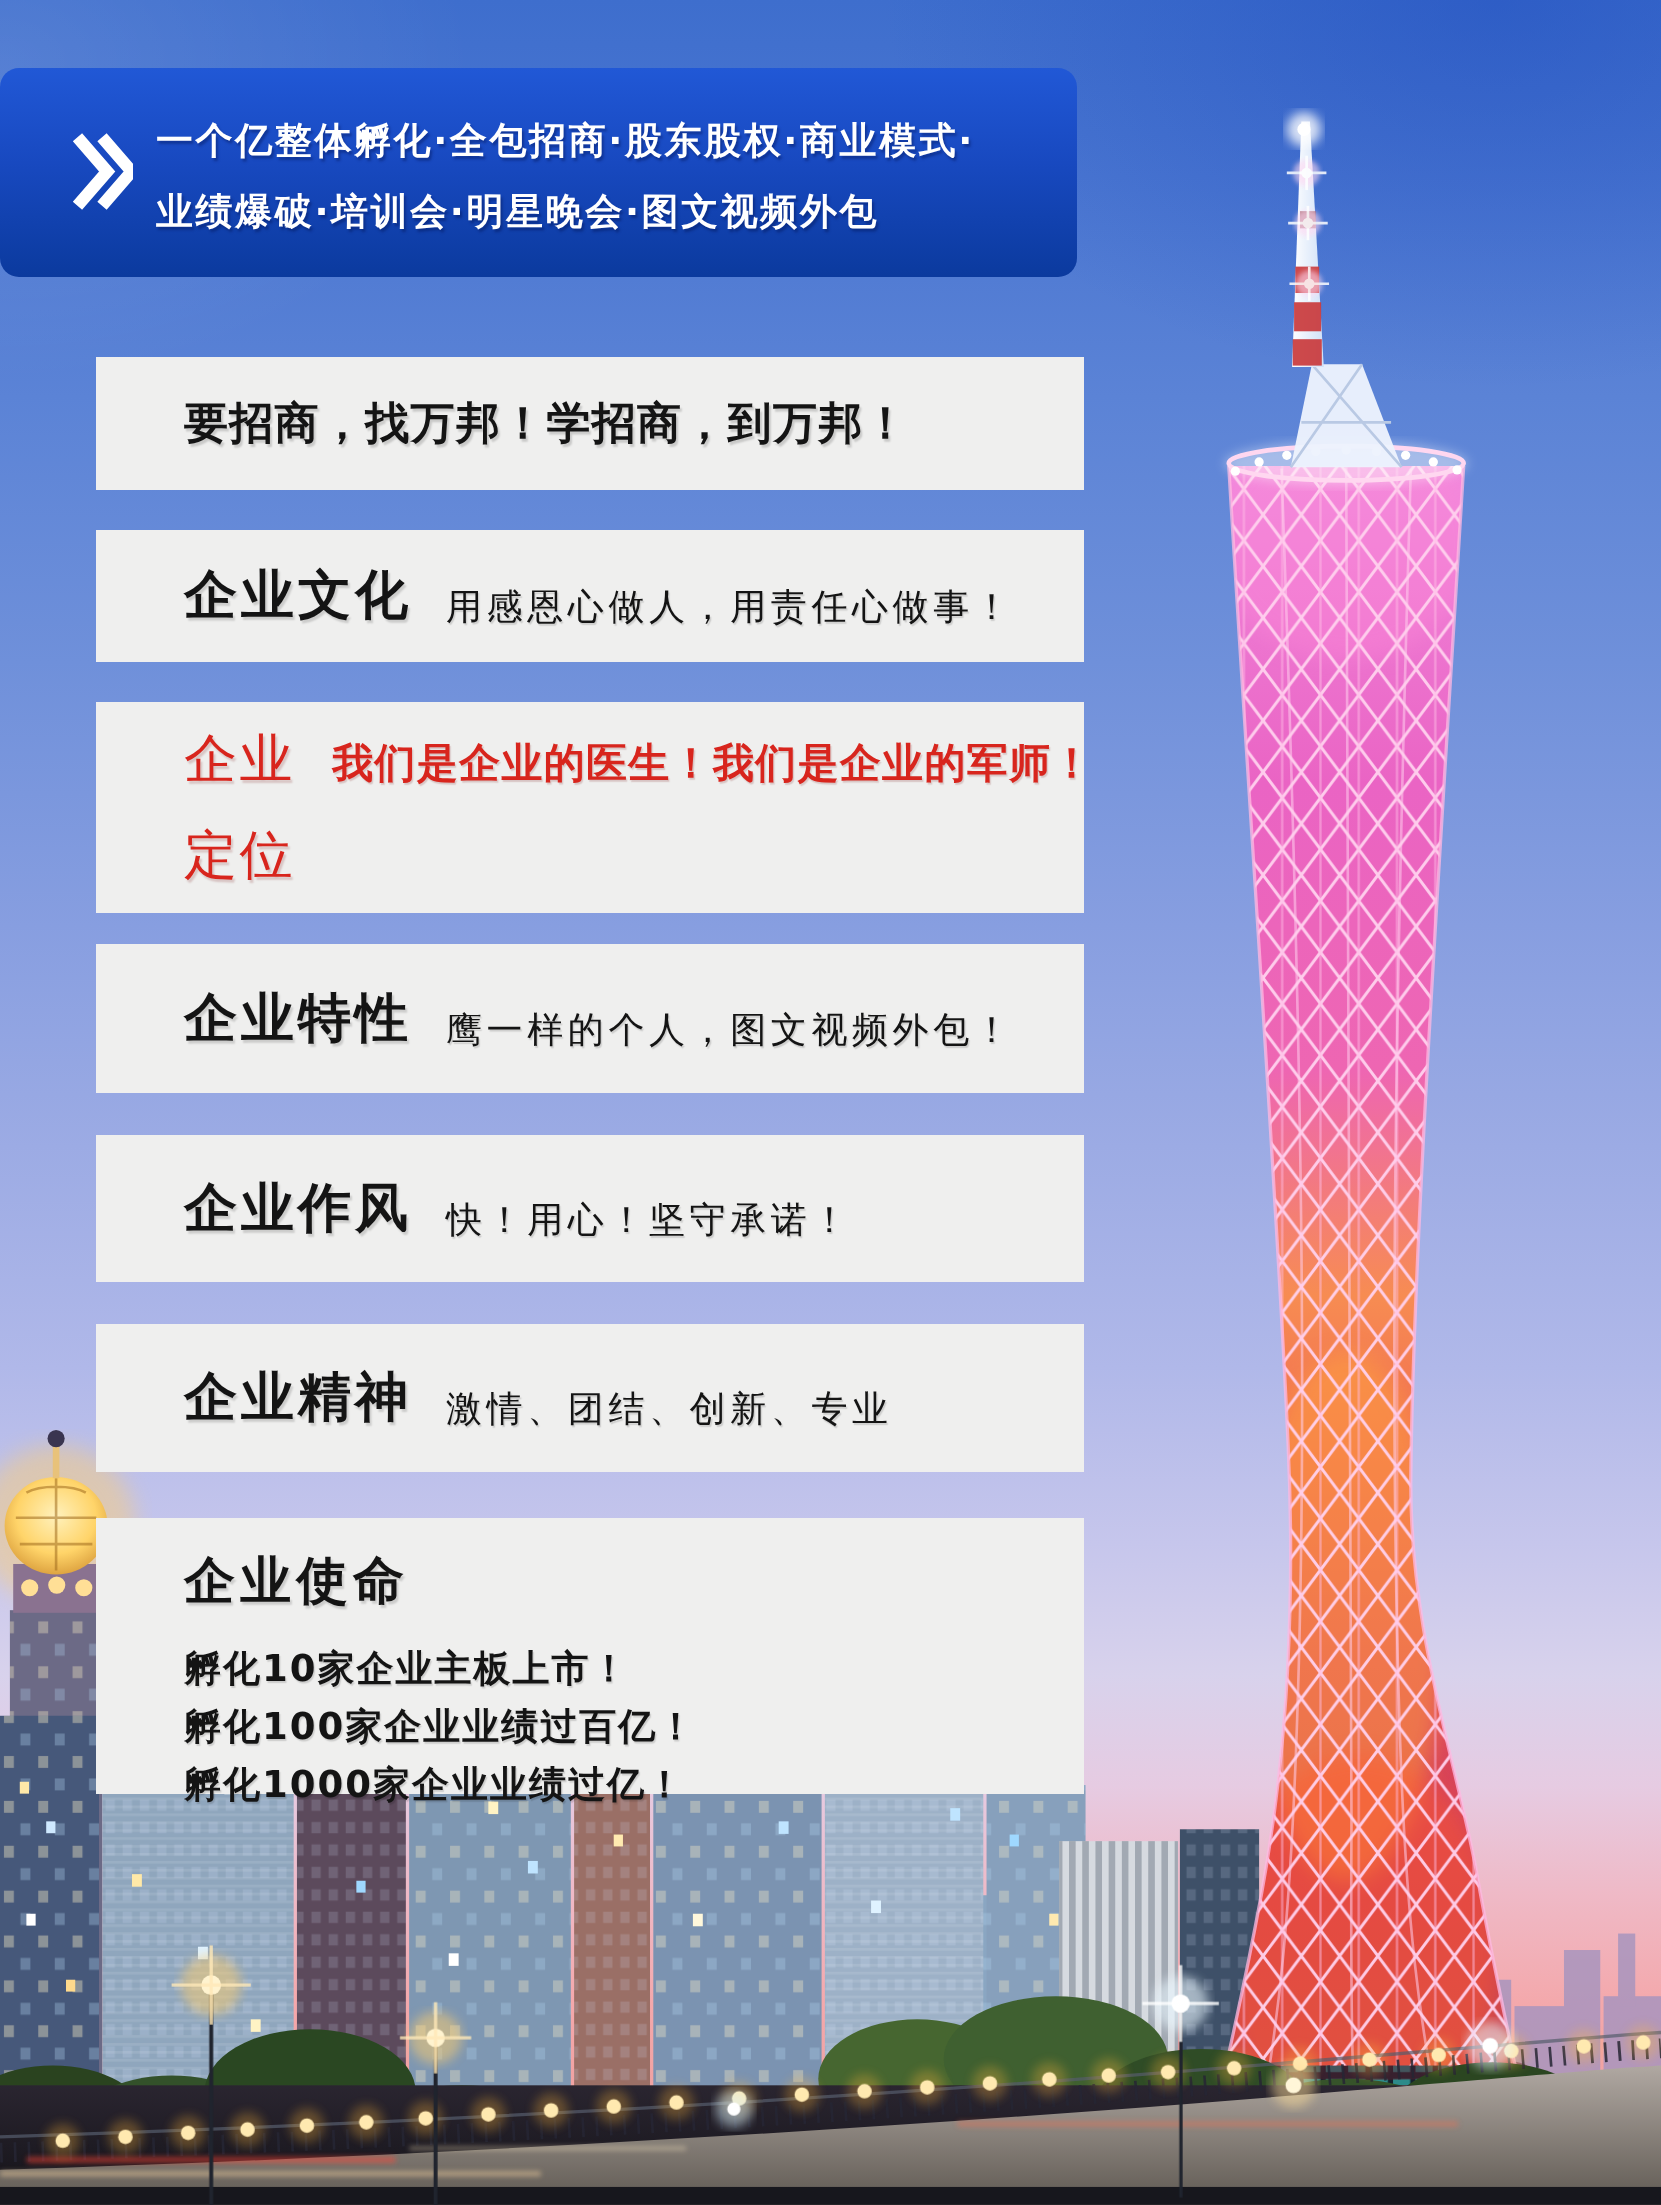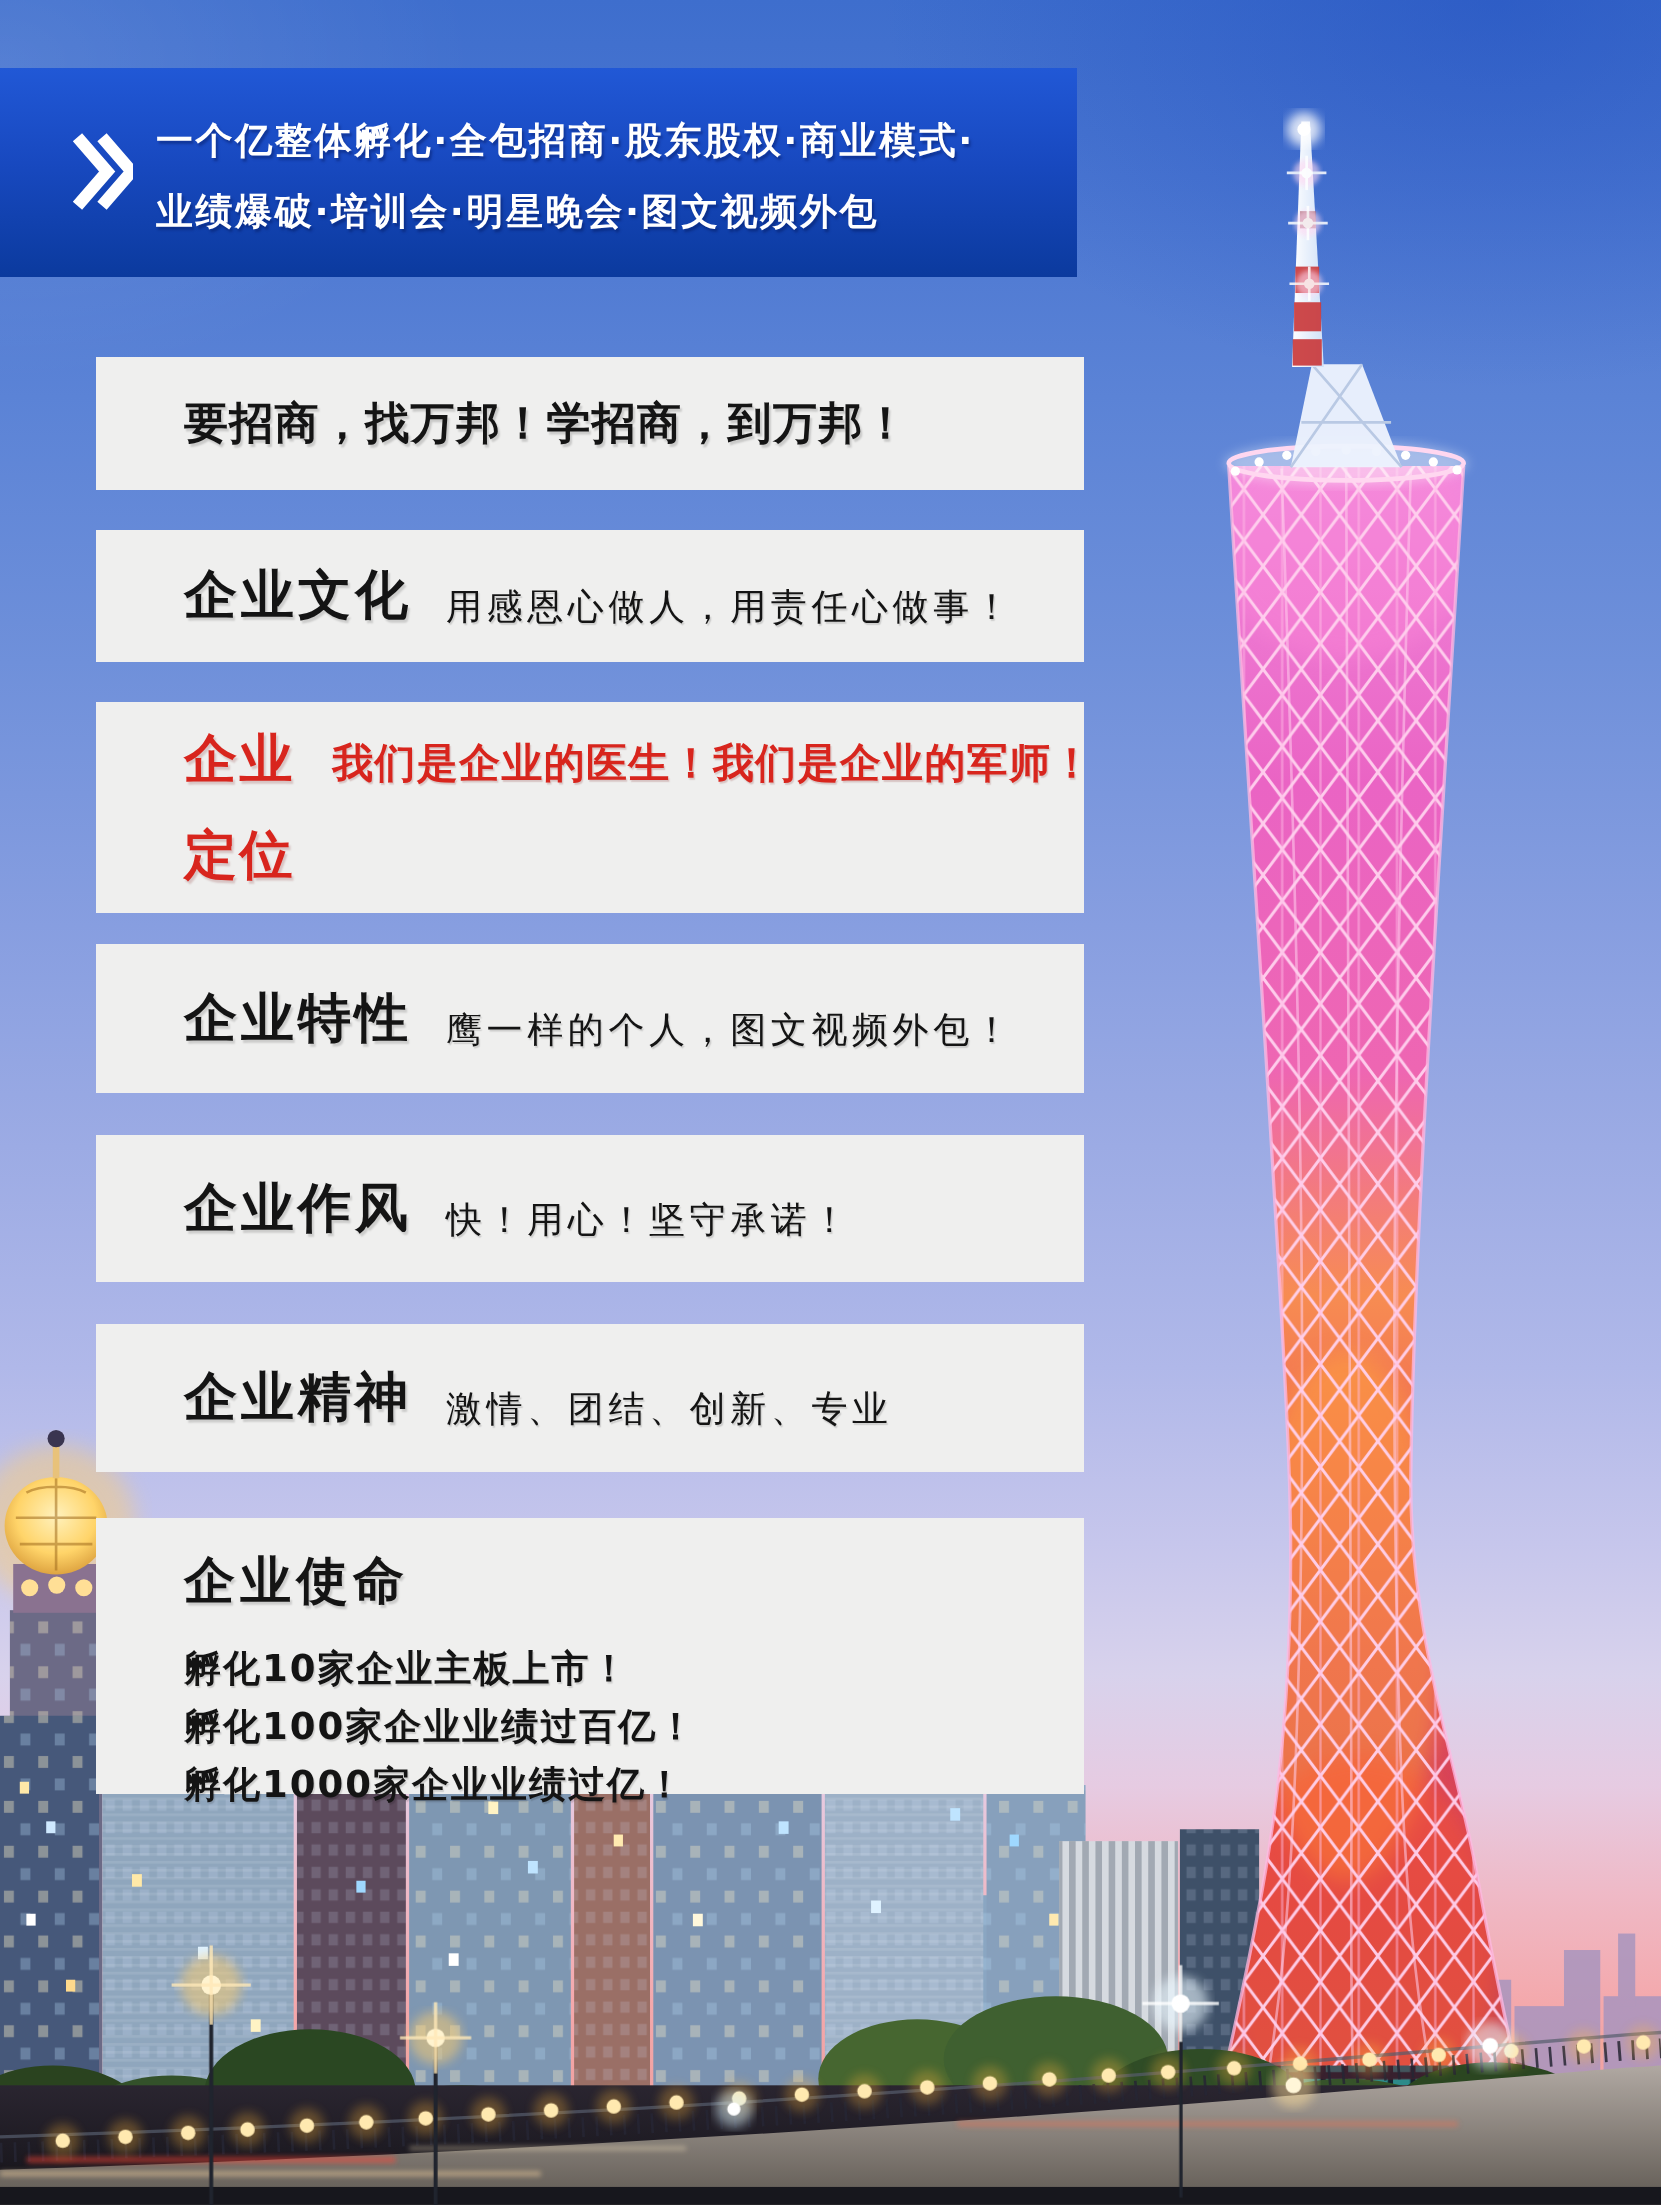--- a/index.html
+++ b/index.html
@@ -11,39 +11,39 @@
       #3e6ecd 0%, #4a76d1 8%, #5b83d6 18%, #6f90da 30%, #879ee0 42%,
       #9cabe4 52%, #b0b8e9 62%, #c6c6ec 70%, #d8d2ec 76%, #e6cbe2 81%,
       #efb9c6 86%, #f4a8ab 91%, #eea09f 96%, #dc9a9b 100%);}
   .sky::after{content:"";position:absolute;inset:0;
     background:
       radial-gradient(ellipse 990px 627px at 90% 0%, rgba(24,70,188,.42), rgba(24,70,188,0) 62%),
       radial-gradient(ellipse 792px 528px at 0% 3%, rgba(255,255,255,.10), rgba(255,255,255,0) 60%);}
   svg.scene{position:absolute;inset:0;}
   
   .banner{position:absolute;left:0;top:68px;width:1077px;height:209px;
-    background:linear-gradient(180deg,#2158d6 0%,#1849c0 45%,#0b3a9e 100%);color:#fff;}
+    background:linear-gradient(180deg,#2158d6 0%,#1849c0 45%,#0b3a9e 100%);color:#fff;border-radius:19px;}
   .banner-text{position:absolute;left:156px;top:37px;font-size:37px;font-weight:bold;
     letter-spacing:2.6px;line-height:71px;white-space:nowrap;
     text-shadow:2px 2.6px 2.6px rgba(0,18,80,.4);}
   .chevron{position:absolute;left:71px;top:65px;width:62px;height:77px;}
   
   .panel{position:absolute;left:96px;width:988px;background:#efefee;color:#141414;
     display:flex;align-items:center;padding-left:88px;box-sizing:border-box;white-space:nowrap;}
   .p-slogan{top:357px;height:133px;}
   .slogan-text{font-size:44px;font-weight:bold;letter-spacing:1.3px;
     text-shadow:2px 2.6px 2px rgba(0,0,0,.16);}
   .row{display:flex;align-items:flex-end;gap:34px;}
   .t{font-size:53px;font-weight:bold;letter-spacing:4px;text-shadow:2px 2.6px 2px rgba(0,0,0,.15);}
   .s{font-size:36px;font-weight:normal;letter-spacing:4.6px;text-shadow:1.3px 2px 1.3px rgba(0,0,0,.15);}
   .p-culture{top:530px;height:132px;}
   .p-pos{top:702px;height:211px;flex-direction:column;align-items:flex-start;
     justify-content:center;gap:24px;color:#d8251d;}
   .pos-row{display:flex;align-items:baseline;gap:37px;}
-  .pos-label{font-size:53px;font-weight:bold;letter-spacing:2.6px;text-shadow:2px 2.6px 2px rgba(110,0,0,.18);}
+  .pos-label{font-size:53px;font-weight:normal;letter-spacing:2.6px;text-shadow:2px 2.6px 2px rgba(110,0,0,.18);}
   .pos-text{font-size:41px;font-weight:bold;letter-spacing:1.3px;text-shadow:1.3px 2px 1.3px rgba(110,0,0,.18);}
   .p-traits{top:944px;height:149px;}
   .p-style{top:1135px;height:147px;}
   .p-spirit{top:1324px;height:148px;}
   .p-mission{top:1518px;height:276px;flex-direction:column;align-items:flex-start;
     justify-content:flex-start;padding-top:29px;}
   .m-title{font-size:51px;font-weight:bold;letter-spacing:5.3px;margin-bottom:24px;
     text-shadow:2px 2.6px 2px rgba(0,0,0,.15);}
   .m-line{font-size:37px;font-weight:bold;letter-spacing:2px;line-height:58px;
     text-shadow:1.3px 2px 1.3px rgba(0,0,0,.15);}

